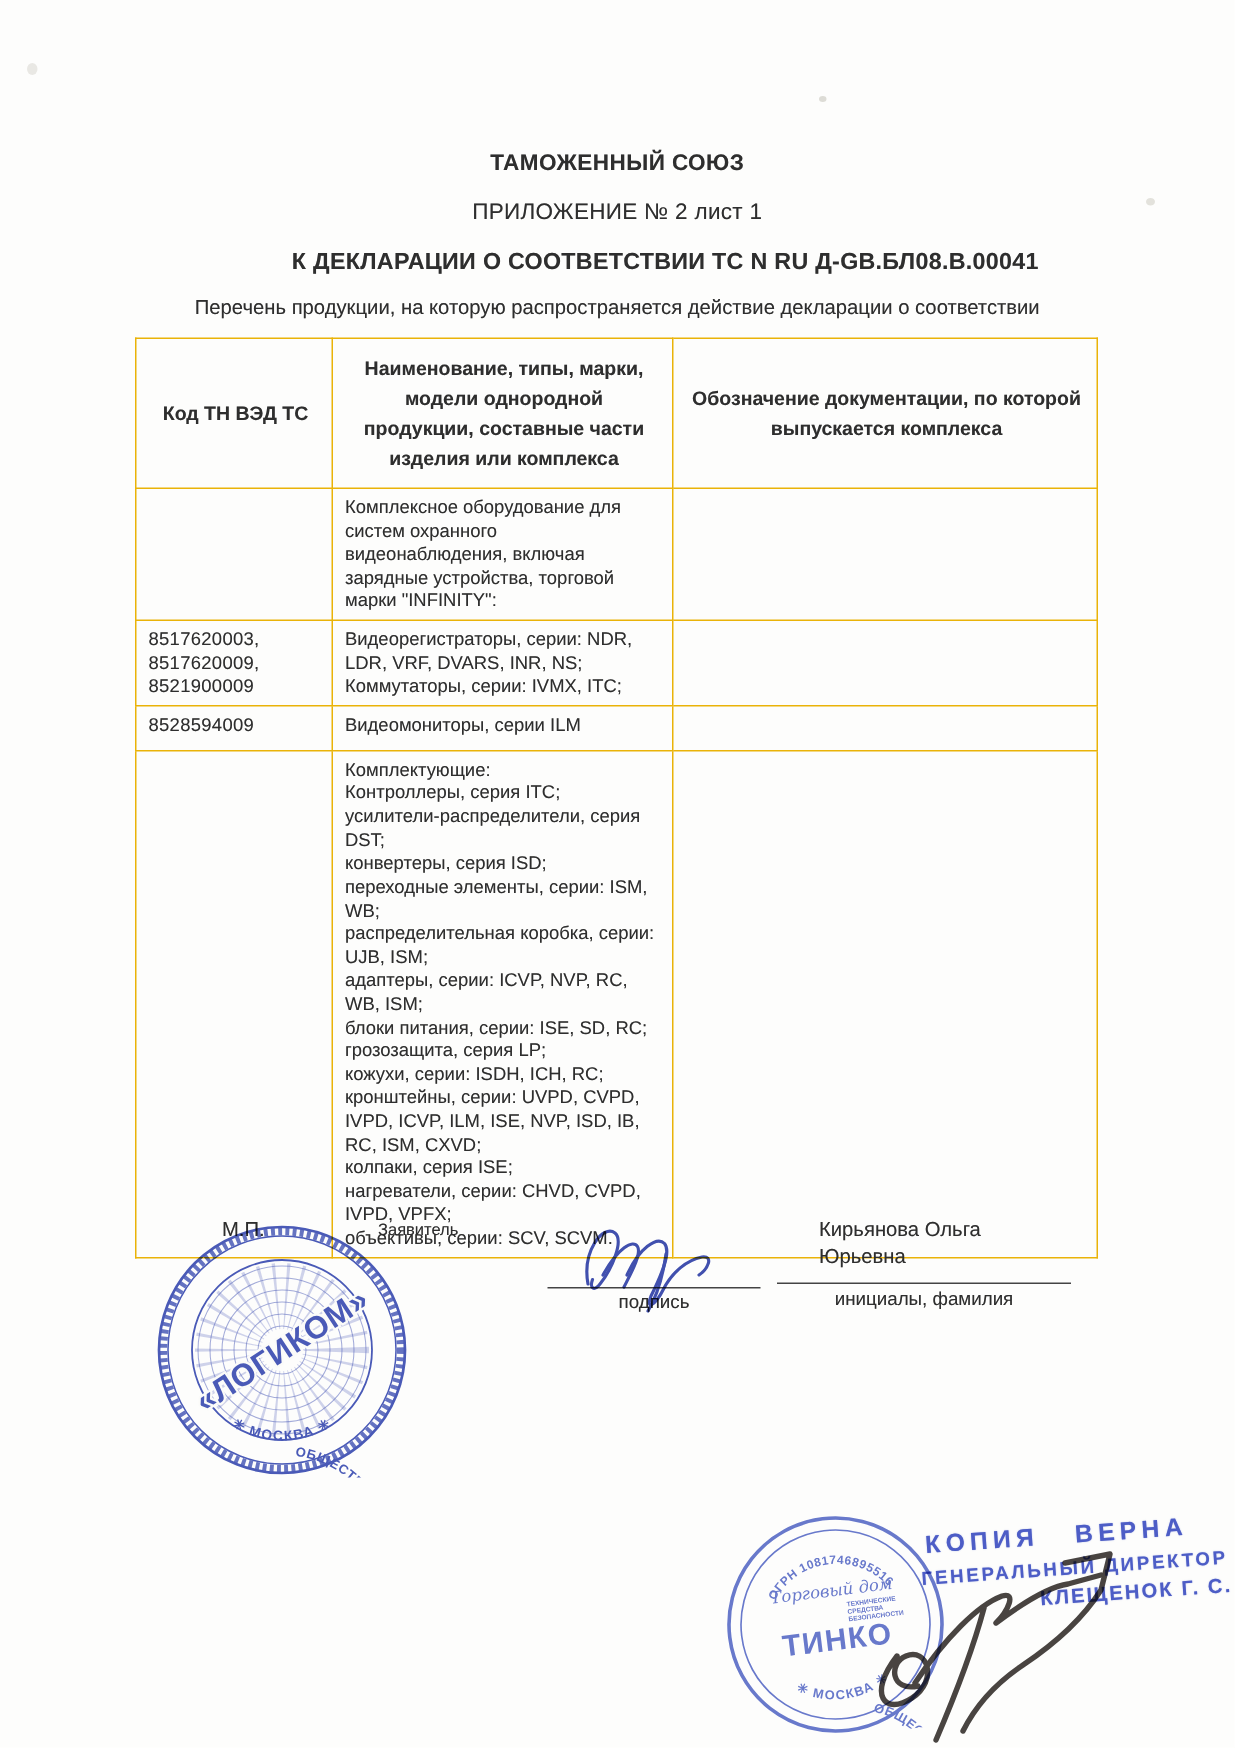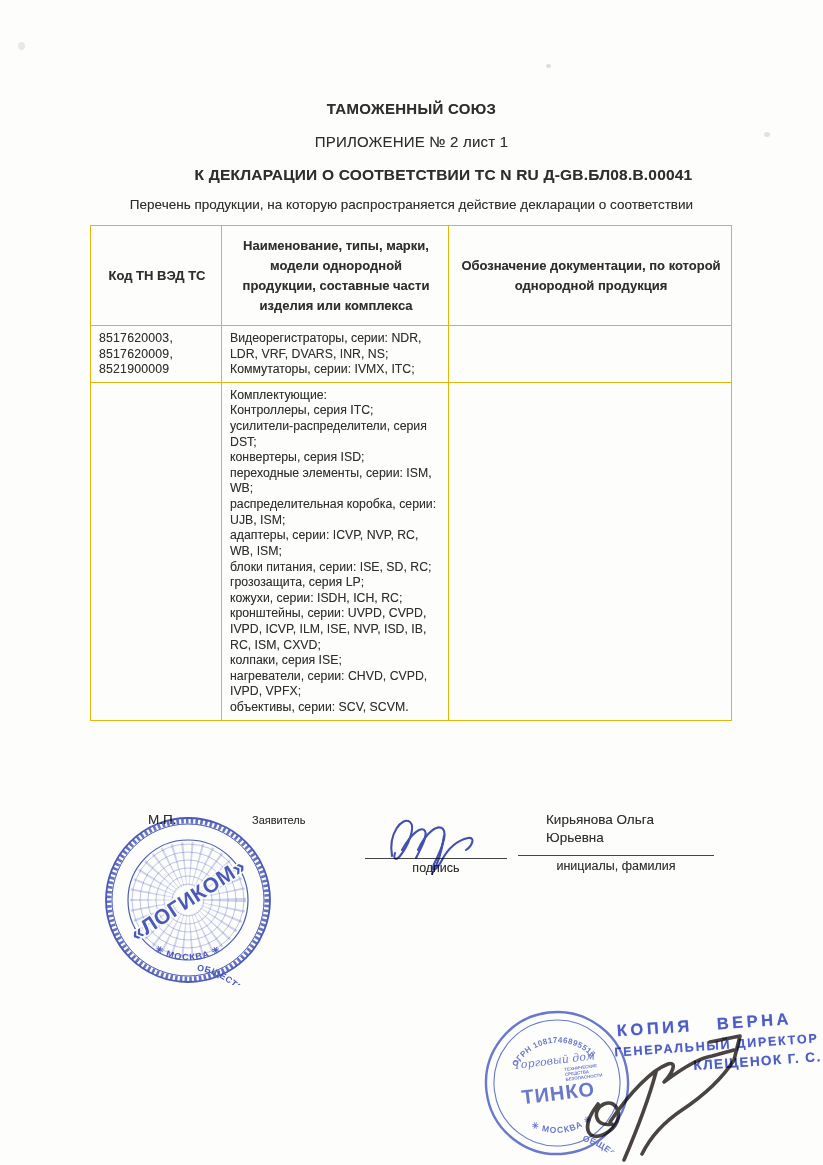--- a/index.html
+++ b/index.html
@@ -96,30 +96,40 @@
         <col class="c3">
       </colgroup>
     <thead>
       <tr>
         <th class="prelines">Код ТН ВЭД ТС</th>
         <th class="prelines">Наименование, типы, марки,
 модели однородной
 продукции, составные части
 изделия или комплекса</th>
         <th class="prelines">Обозначение документации, по которой
-однородной продукция</th>
+выпускается комплекса</th>
       </tr>
     </thead>
     <tbody>
+      <tr class="rA">
+        <td class="codecell prelines"></td>
+        <td class="prelines">Комплексное оборудование для систем охранного видеонаблюдения, включая зарядные устройства, торговой марки "INFINITY":</td>
+        <td></td>
+      </tr>
       <tr class="rB">
         <td class="codecell prelines">8517620003,
 8517620009,
 8521900009</td>
         <td class="prelines">Видеорегистраторы, серии: NDR, LDR, VRF, DVARS, INR, NS;
 Коммутаторы, серии: IVMX, ITC;</td>
+        <td></td>
+      </tr>
+      <tr class="rC">
+        <td class="codecell prelines">8528594009</td>
+        <td class="prelines">Видеомониторы, серии ILM</td>
         <td></td>
       </tr>
       <tr class="rD">
         <td class="codecell prelines"></td>
         <td class="prelines">Комплектующие:
 Контроллеры, серия ITC;
 усилители-распределители, серия DST;
 конвертеры, серия ISD;
 переходные элементы, серии: ISM, WB;
 распределительная коробка, серии: UJB, ISM;

